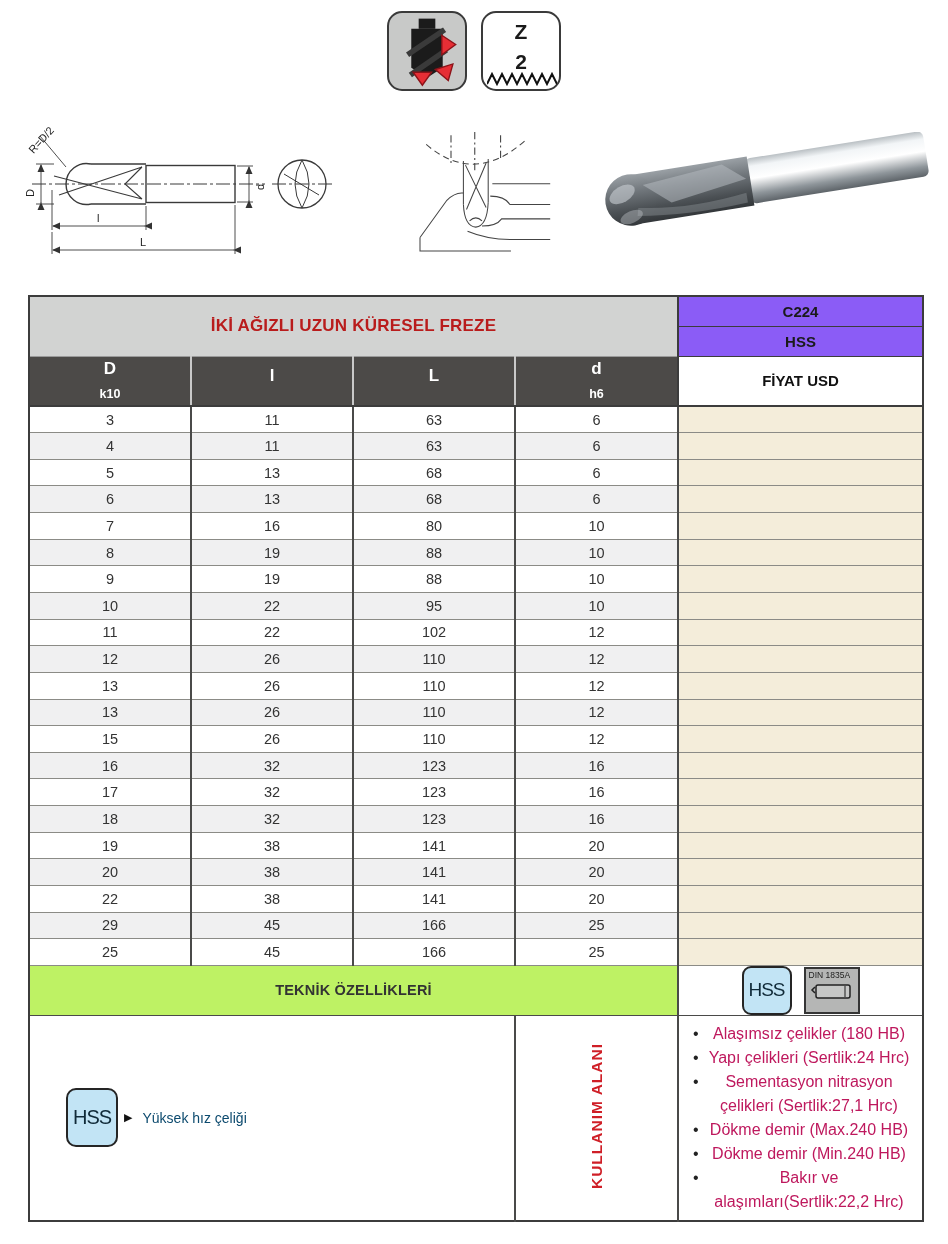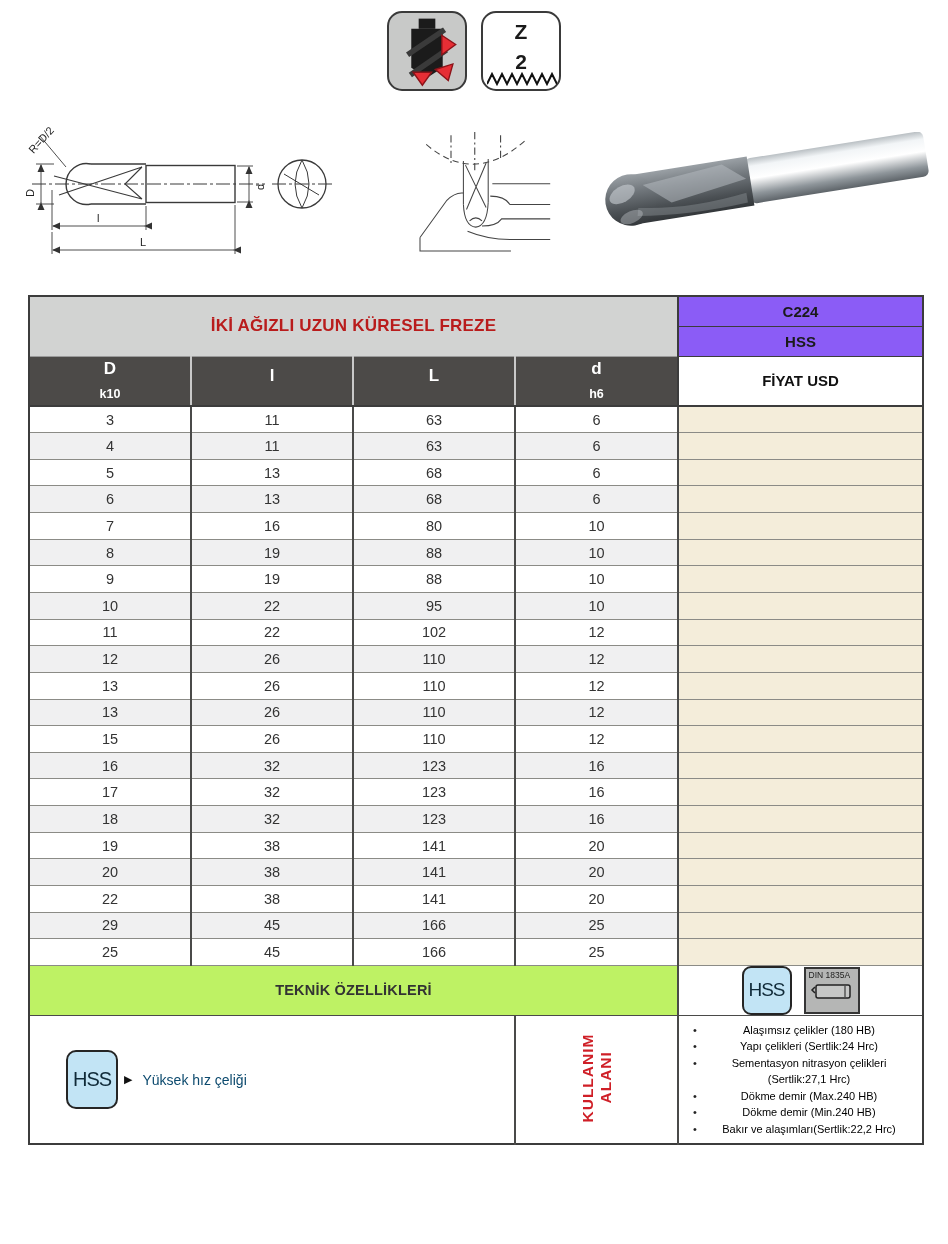--- a/index.html
+++ b/index.html
@@ -55,21 +55,21 @@
   .usage-left-cell{height:158px;vertical-align:middle;}
   .usage-left{display:flex;align-items:center;padding-left:36px;gap:6px;}
   .hss-badge.big{width:48px;height:55px;font-size:20px;border-radius:10px;}
   .arrow-glyph{font-size:11px;color:#111;}
   .hss-desc{font-size:14px;color:#0c4a6e;margin-left:4px;}
   .vertical-cell{border-left:1.5px solid #4a4a49;vertical-align:middle;text-align:center;}
   .vertical-text{writing-mode:vertical-rl;transform:rotate(180deg);font-weight:700;font-size:15.5px;
                  color:#cf1f27;letter-spacing:1px;display:inline-block;}
   .usage-list-cell{border-left:1.5px solid #4a4a49;vertical-align:middle;}
   .usage-list{list-style:none;margin:0;padding:6px 8px 6px 14px;}
-  .usage-list li{font-size:11px;color:#000000;line-height:1.5;position:relative;padding-left:11px;}
+  .usage-list li{font-size:16px;color:#be185d;line-height:1.5;position:relative;padding-left:11px;}
   .usage-list li::before{content:"\2022";position:absolute;left:0;top:0;color:#222;}
   line,path.ln,circle.ln,rect.ln{stroke:#3a3a3a;fill:none;}
 </style>
 </head>
 <body>
 
 <div class="page">
 
   <div class="icon-row">
     <div class="cap-box">

